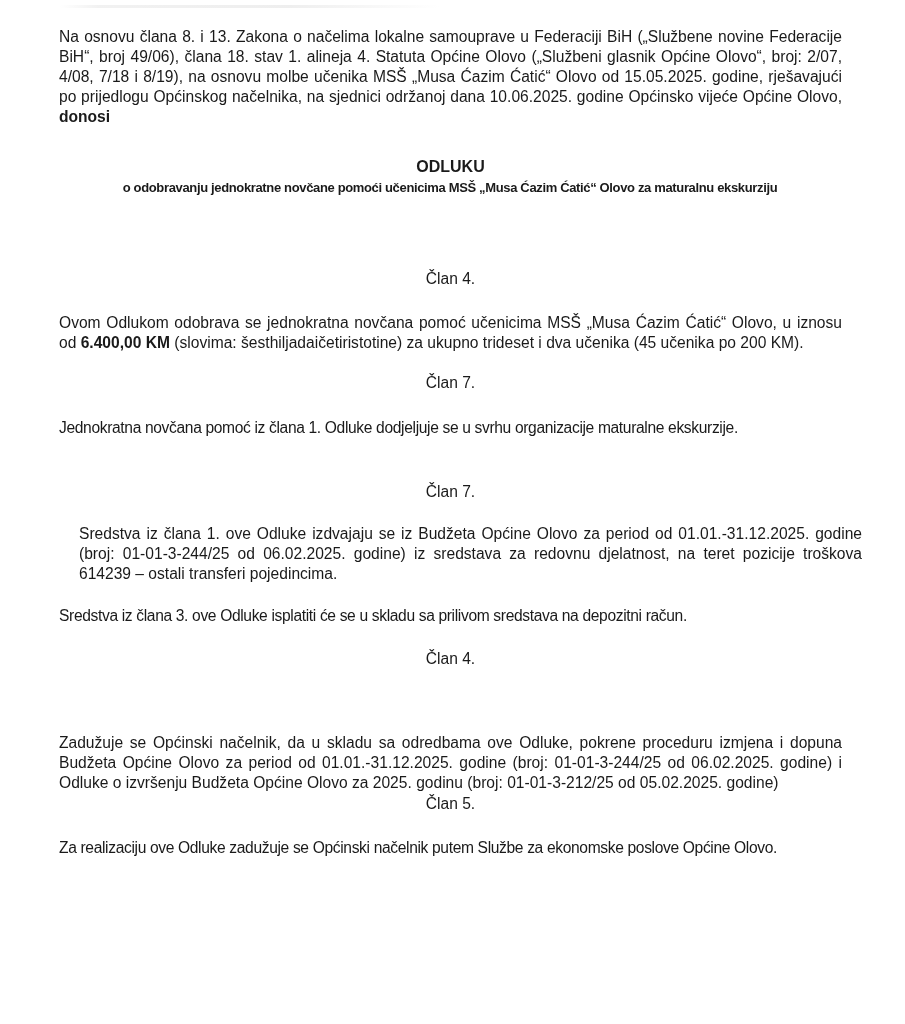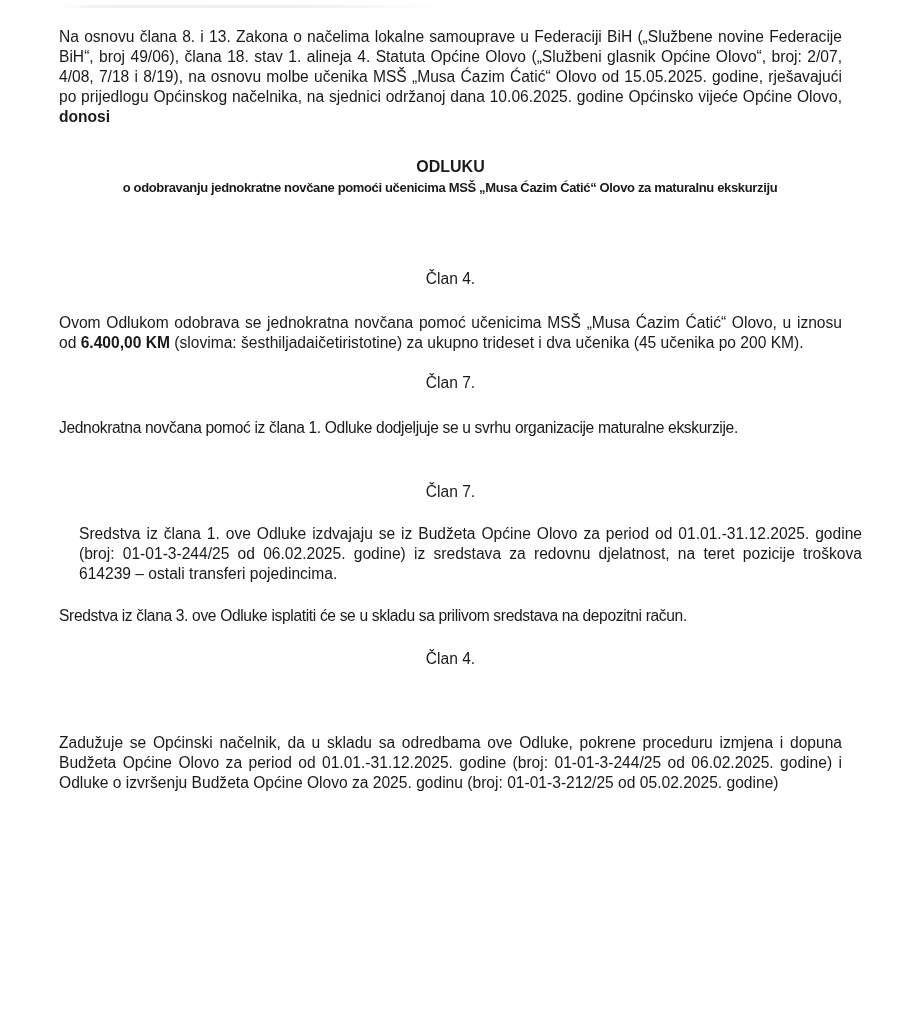--- a/index.html
+++ b/index.html
@@ -55,15 +55,17 @@
   <div class="center" style="top:367px;">Član 7.</div>
   <div class="para cond" style="top:412px;">Jednokratna novčana pomoć iz člana 1. Odluke dodjeljuje se u svrhu organizacije maturalne ekskurzije.</div>
 
   <div class="center" style="top:476px;">Član 7.</div>
   <div class="para" style="top:518px;margin-left:20px;">Sredstva iz člana 1. ove Odluke izdvajaju se iz Budžeta Općine Olovo za period od 01.01.-31.12.2025. godine (broj: 01-01-3-244/25 od 06.02.2025. godine) iz sredstava za redovnu djelatnost, na teret pozicije troškova 614239 – ostali transferi pojedincima.</div>
   <div class="para cond" style="top:600px;">Sredstva iz člana 3. ove Odluke isplatiti će se u skladu sa prilivom sredstava na depozitni račun.</div>
 
   <div class="center" style="top:643px;">Član 4.</div>
   <div class="para" style="top:687px;margin-top:40px;">Zadužuje se Općinski načelnik, da u skladu sa odredbama ove Odluke, pokrene proceduru izmjena i dopuna Budžeta Općine Olovo za period od 01.01.-31.12.2025. godine (broj: 01-01-3-244/25 od 06.02.2025. godine)  i Odluke o izvršenju Budžeta Općine Olovo za 2025. godinu (broj: 01-01-3-212/25 od 05.02.2025. godine)</div>
 
+  <div class="center" style="top:788px;">Član 5.</div>
+  <div class="para cond" style="top:832px;">Za realizaciju ove Odluke zadužuje se Općinski načelnik putem Službe za ekonomske poslove Općine Olovo.</div>
 
   <div class="bottom-rule"></div>
 </div>
 
 </body></html>

